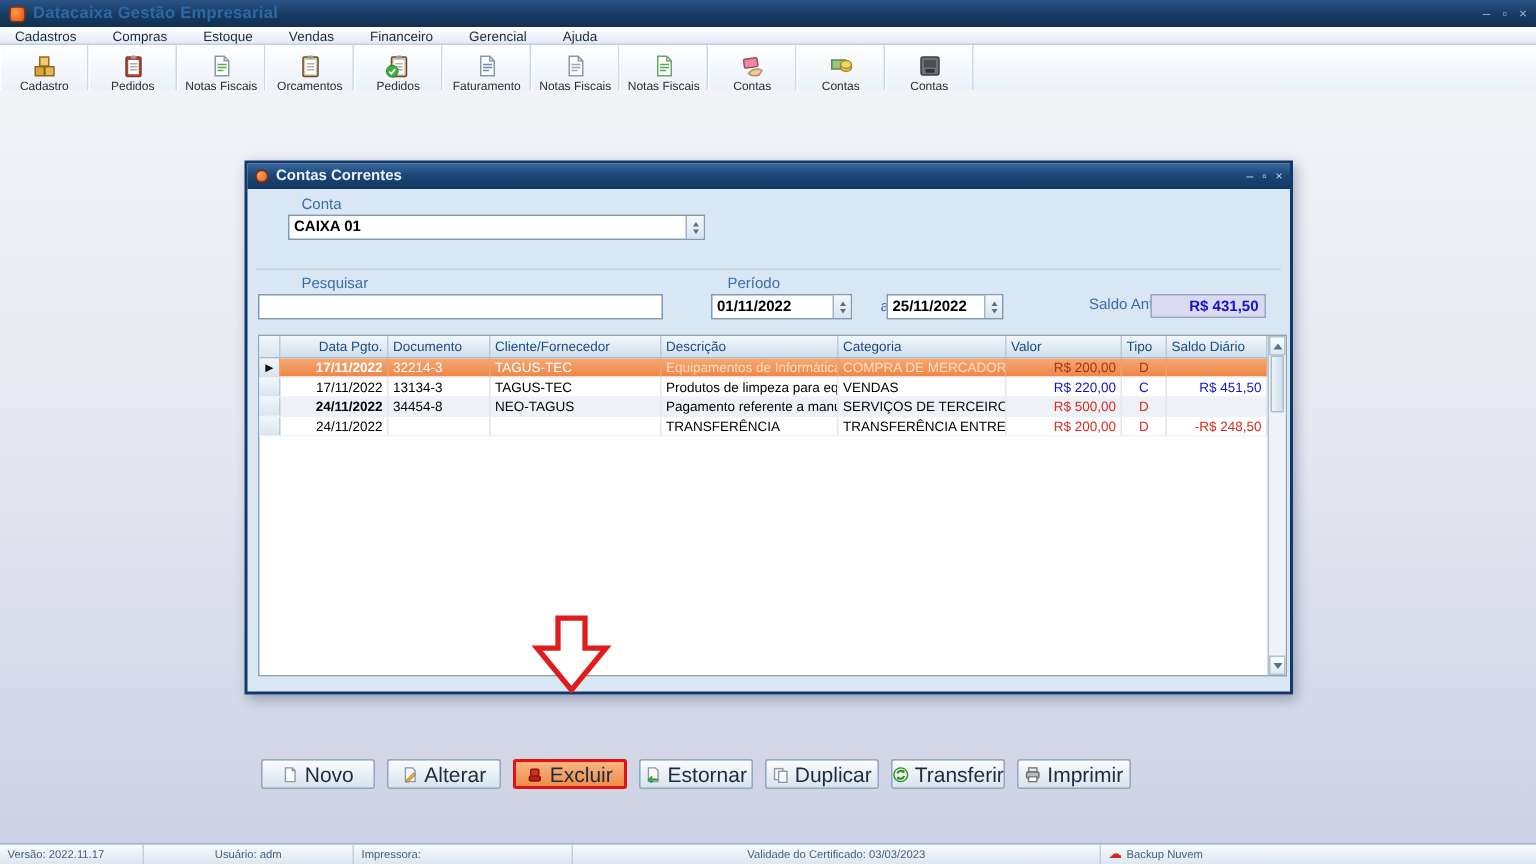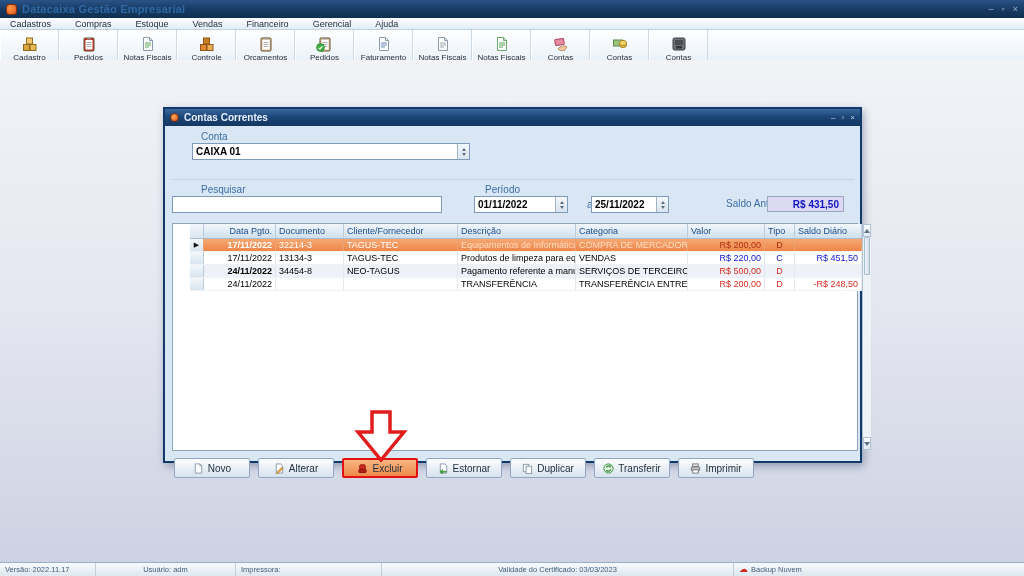--- a/index.html
+++ b/index.html
@@ -52,21 +52,21 @@
   .spin i { width:0; height:0; border-left:2.5px solid transparent; border-right:2.5px solid transparent; }
   .spin i.up { border-bottom:3px solid #5a6e82; }
   .spin i.dn { border-top:3px solid #5a6e82; }
   .sep-line { position:absolute; left:6px; right:6px; top:53px; border-top:1px solid #c3d4e4; }
 
   .saldo-box { position:absolute; background:#dbdaf0; border:1px solid #9aa6c6; height:16px;
     font-size:10px; font-weight:bold; color:#1313c8; display:flex; align-items:center; justify-content:flex-end; padding:0 4px; }
 
   
   .grid { position:absolute; left:7px; top:97px; width:686px; height:228px; background:#fff; border:1px solid #8ea6ba; display:flex; }
-  .grid-main { width:672px;margin-left:17px; }
+  .grid-main { width:672px; }
   .g-header { display:flex; height:15px; background:linear-gradient(180deg,#f2f7fb,#cfe0ee); border-bottom:1px solid #a9bdd0; }
   .g-header .hc { font-size:9px; color:#1c4c86; display:flex; align-items:center; padding:0 3px; border-right:1px solid #b9cbdc; overflow:hidden; white-space:nowrap; }
   .g-row { display:flex; height:13px; border-bottom:1px solid #eef2f6; background:#fff; }
   .g-row.alt { background:#eef2f8; }
   .g-row .c { font-size:9px; color:#000; display:flex; align-items:center; padding:0 3px; border-right:1px solid #e2e8ee; overflow:hidden; white-space:nowrap; }
   .g-row .gut, .g-header .gut { background:linear-gradient(180deg,#f2f7fb,#d8e5f0); border-right:1px solid #b9cbdc; padding:0; justify-content:center; }
   .g-row.sel { background:linear-gradient(180deg,#f6a873,#ee8647); }
   .g-row.sel .c { border-right-color:#e8a273; }
   .g-row.sel .gut { background:linear-gradient(180deg,#f2f7fb,#d8e5f0); }
   .ra { text-align:right; justify-content:flex-end; }
@@ -77,22 +77,22 @@
   .varrow i { width:0; height:0; border-left:3px solid transparent; border-right:3px solid transparent; }
   .varrow i.up { border-bottom:4px solid #5a7187; }
   .varrow i.dn { border-top:4px solid #5a7187; }
   .vthumb { height:38px; margin:0 1px; background:linear-gradient(90deg,#eef4f9,#cfdeea); border:1px solid #a8bccc; border-radius:1px; }
   .vfill { flex:1; }
 
   
   .btn-row { position:absolute; left:9px; top:332px; display:flex; gap:8px; }
   .dbtn { width:76px; height:20px; border:1px solid #8fa9c4; border-radius:2px;
     background:linear-gradient(180deg,#fcfdfe 0%,#e9f0f6 50%,#d7e3ee 100%);
-    font-family:"Liberation Sans",sans-serif; font-size:10px; color:#1c2c3c;
-    display:flex; align-items:center; justify-content:center; gap:4px; cursor:default; }
+    font-family:"Liberation Sans",sans-serif; font-size:14px; color:#1c2c3c;
+    display:flex; align-items:center; justify-content:center; gap:4px; cursor:default;margin-top:48px; }
   .dbtn svg { width:11px; height:11px; flex:0 0 auto; }
   .dbtn.highlight { border:2px solid #e21212; background:linear-gradient(180deg,#f7b583,#ee8b4a); }
 
   .big-arrow { position:absolute; left:189px; top:284px; width:54px; height:52px; z-index:5; }
 
   
   .statusbar { position:absolute; left:0; bottom:0; width:1024px; height:14px;
     background:linear-gradient(180deg,#f7fafc,#dde7f0); border-top:1px solid #9ab0c6;
     display:flex; align-items:center; font-size:7.5px; color:#44607c; }
   .sb-sec { height:100%; display:flex; align-items:center; padding:0 5px; border-right:1px solid #c0cfdc; overflow:hidden; white-space:nowrap; }
@@ -158,31 +158,20 @@
           <path d="M9.5 1.5v3h3" fill="none" stroke="#8a9aa8"></path>
           <g stroke="#58a858" stroke-width="1">
             <line x1="5" y1="7" x2="11" y2="7"></line>
             <line x1="5" y1="9" x2="11" y2="9"></line>
             <line x1="5" y1="11" x2="9" y2="11"></line>
           </g>
         </svg>
       </span>
       <span class="tool-label">Notas Fiscais</span>
       <span class="tool-label">de Entrada</span>
-    </div>
-    <div class="tool-btn">
-      <span class="ticon">
-        <svg viewBox="0 0 16 16">
-          <rect x="1.5" y="8.5" width="6" height="6" fill="#e08b30" stroke="#8f551c"></rect>
-          <rect x="8" y="8.5" width="6" height="6" fill="#ecae52" stroke="#8f551c"></rect>
-          <rect x="4.5" y="2" width="6" height="6" fill="#c9811f" stroke="#8f551c"></rect>
-        </svg>
-      </span>
-      <span class="tool-label">Controle</span>
-      <span class="tool-label">de Estoque</span>
     </div>
     <div class="tool-btn">
       <span class="ticon">
         <svg viewBox="0 0 16 16">
           <rect x="3" y="2" width="10" height="13" rx="1" fill="#d8c9a8" stroke="#6a4a28"></rect>
           <rect x="4.5" y="4" width="7" height="9.5" fill="#fff"></rect>
           <rect x="6" y="1" width="4" height="2.2" rx="1" fill="#9a9a9a"></rect>
           <g stroke="#b0b0b0">
             <line x1="5.5" y1="6.5" x2="10.5" y2="6.5"></line>
             <line x1="5.5" y1="8.5" x2="10.5" y2="8.5"></line>

